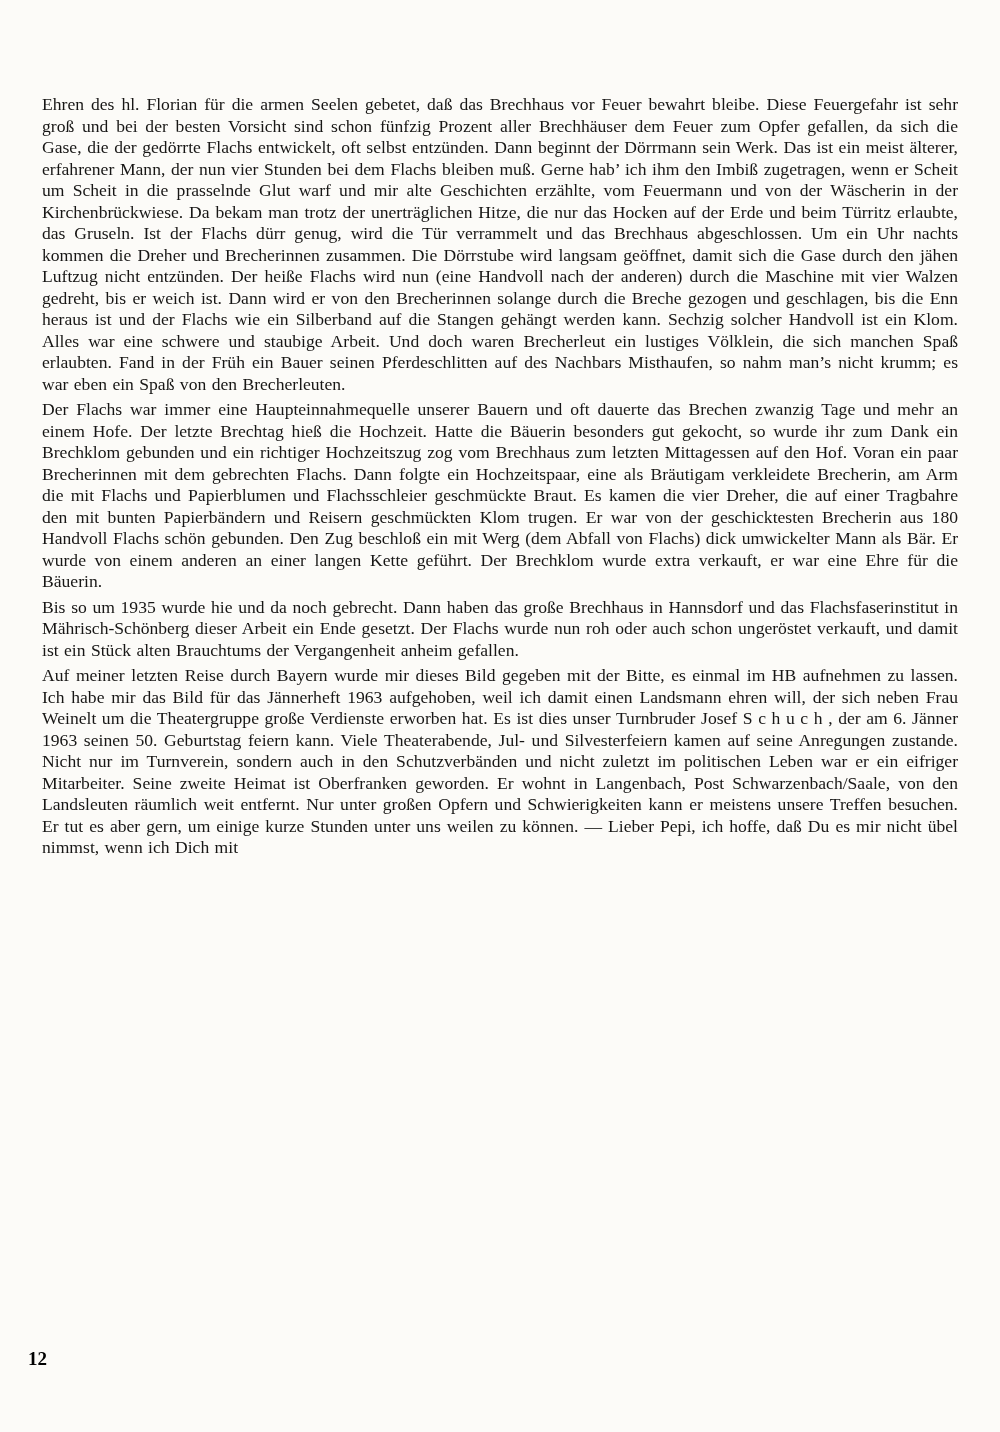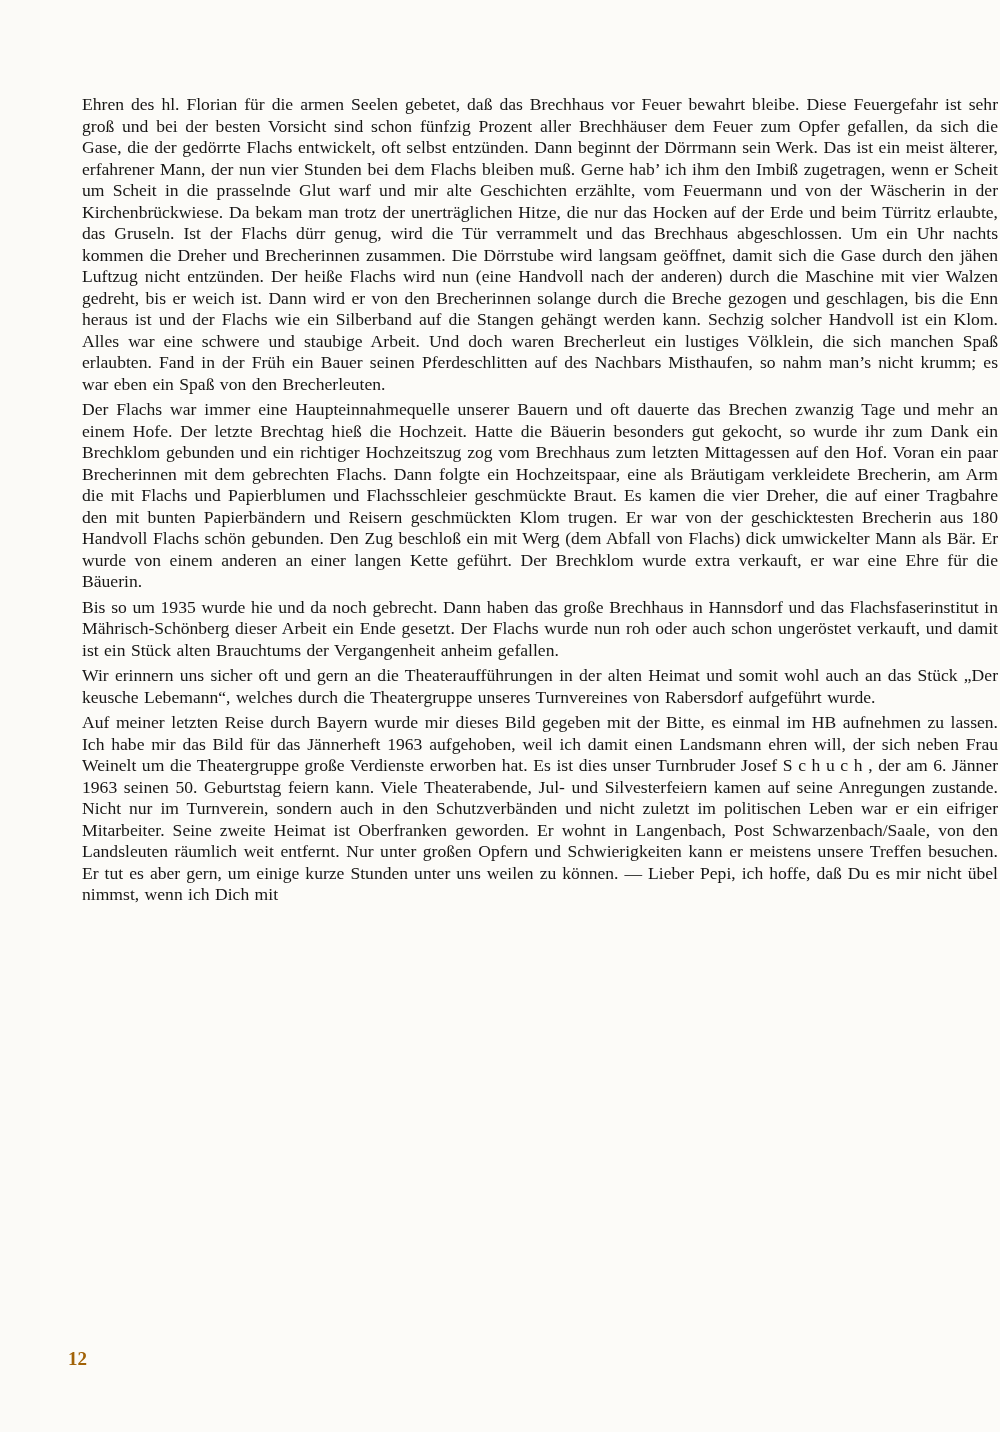--- a/index.html
+++ b/index.html
@@ -10,21 +10,20 @@
     width: 1000px;
     height: 1432px;
     background: #fbfaf7;
     position: relative;
     overflow: hidden;
   }
   .page {
     position: absolute;
     inset: 0;
     background: #fcfbf8;
-    margin-left: 40px;
   }
   .text-block {
     position: absolute;
     top: 94px;
     left: 42px;
     width: 916px;
     font-family: "Liberation Serif", serif;
     font-size: 17.6px;
     line-height: 21.5px;
     color: #171615;
@@ -46,31 +45,30 @@
     color: #12100e;
     letter-spacing: 0.5px;
   }
   .page-number {
     position: absolute;
     left: 28px;
     top: 1348px;
     font-family: "Liberation Serif", serif;
     font-weight: bold;
     font-size: 19px;
-    color: #a16207;
+    color: #000000;
   }
 </style>
 </head>
 <body>
 
 <div class="page">
   <div class="text-block">
     <p class="para">Ehren des hl. Florian für die armen Seelen gebetet, daß das Brechhaus vor Feuer bewahrt bleibe. Diese Feuergefahr ist sehr groß und bei der besten Vorsicht sind schon fünfzig Prozent aller Brechhäuser dem Feuer zum Opfer gefallen, da sich die Gase, die der gedörrte Flachs entwickelt, oft selbst entzünden. Dann beginnt der Dörrmann sein Werk. Das ist ein meist älterer, erfahrener Mann, der nun vier Stunden bei dem Flachs bleiben muß. Gerne hab’ ich ihm den Imbiß zugetragen, wenn er Scheit um Scheit in die prasselnde Glut warf und mir alte Geschichten erzählte, vom Feuermann und von der Wäscherin in der Kirchenbrückwiese. Da bekam man trotz der unerträglichen Hitze, die nur das Hocken auf der Erde und beim Türritz erlaubte, das Gruseln. Ist der Flachs dürr genug, wird die Tür verrammelt und das Brechhaus abgeschlossen. Um ein Uhr nachts kommen die Dreher und Brecherinnen zusammen. Die Dörrstube wird langsam geöffnet, damit sich die Gase durch den jähen Luftzug nicht entzünden. Der heiße Flachs wird nun (eine Handvoll nach der anderen) durch die Maschine mit vier Walzen gedreht, bis er weich ist. Dann wird er von den Brecherinnen solange durch die Breche gezogen und geschlagen, bis die Enn heraus ist und der Flachs wie ein Silberband auf die Stangen gehängt werden kann. Sechzig solcher Handvoll ist ein Klom. Alles war eine schwere und staubige Arbeit. Und doch waren Brecherleut ein lustiges Völklein, die sich manchen Spaß erlaubten. Fand in der Früh ein Bauer seinen Pferdeschlitten auf des Nachbars Misthaufen, so nahm man’s nicht krumm; es war eben ein Spaß von den Brecherleuten.</p>
     <p class="para">Der Flachs war immer eine Haupteinnahmequelle unserer Bauern und oft dauerte das Brechen zwanzig Tage und mehr an einem Hofe. Der letzte Brechtag hieß die Hochzeit. Hatte die Bäuerin besonders gut gekocht, so wurde ihr zum Dank ein Brechklom gebunden und ein richtiger Hochzeitszug zog vom Brechhaus zum letzten Mittagessen auf den Hof. Voran ein paar Brecherinnen mit dem gebrechten Flachs. Dann folgte ein Hochzeitspaar, eine als Bräutigam verkleidete Brecherin, am Arm die mit Flachs und Papierblumen und Flachsschleier geschmückte Braut. Es kamen die vier Dreher, die auf einer Tragbahre den mit bunten Papierbändern und Reisern geschmückten Klom trugen. Er war von der geschicktesten Brecherin aus 180 Handvoll Flachs schön gebunden. Den Zug beschloß ein mit Werg (dem Abfall von Flachs) dick umwickelter Mann als Bär. Er wurde von einem anderen an einer langen Kette geführt. Der Brechklom wurde extra verkauft, er war eine Ehre für die Bäuerin.</p>
     <p class="para">Bis so um 1935 wurde hie und da noch gebrecht. Dann haben das große Brechhaus in Hannsdorf und das Flachsfaserinstitut in Mährisch-Schönberg dieser Arbeit ein Ende gesetzt. Der Flachs wurde nun roh oder auch schon ungeröstet verkauft, und damit ist ein Stück alten Brauchtums der Vergangenheit anheim gefallen.</p>
 
 
-    <p class="para">Wir erinnern uns sicher oft und gern an die Theateraufführungen in der alten Heimat und somit wohl auch an das Stück „Der keusche Lebemann“, welches durch die Theatergruppe unseres Turnvereines von Rabersdorf aufgeführt wurde.</p>
     <p class="para">Auf meiner letzten Reise durch Bayern wurde mir dieses Bild gegeben mit der Bitte, es einmal im HB aufnehmen zu lassen. Ich habe mir das Bild für das Jännerheft 1963 aufgehoben, weil ich damit einen Landsmann ehren will, der sich neben Frau Weinelt um die Theatergruppe große Verdienste erworben hat. Es ist dies unser Turnbruder Josef S c h u c h , der am 6. Jänner 1963 seinen 50. Geburtstag feiern kann. Viele Theaterabende, Jul- und Silvesterfeiern kamen auf seine Anregungen zustande. Nicht nur im Turnverein, sondern auch in den Schutzverbänden und nicht zuletzt im politischen Leben war er ein eifriger Mitarbeiter. Seine zweite Heimat ist Oberfranken geworden. Er wohnt in Langenbach, Post Schwarzenbach/Saale, von den Landsleuten räumlich weit entfernt. Nur unter großen Opfern und Schwierigkeiten kann er meistens unsere Treffen besuchen. Er tut es aber gern, um einige kurze Stunden unter uns weilen zu können. — Lieber Pepi, ich hoffe, daß Du es mir nicht übel nimmst, wenn ich Dich mit</p>
   </div>
 
   <div class="page-number">12</div>
 </div>
 
 </body></html>

